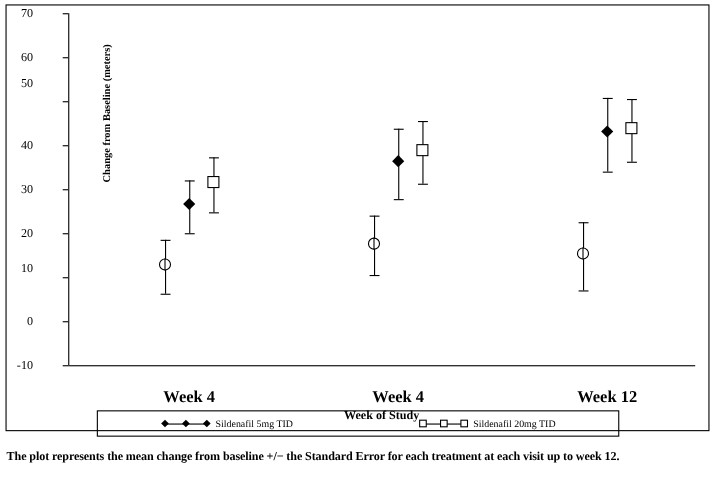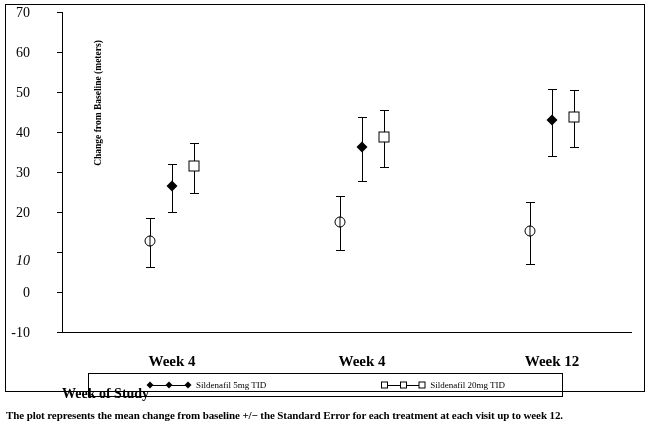--- a/index.html
+++ b/index.html
@@ -55,44 +55,44 @@
   .tick {
     position: absolute;
     width: 5px;
     height: 1px;
     background: #000000;
     left: -5px;
   }
   .tick-label {
     position: absolute;
     right: 602px;
-    font-size: 14px;
+    font-size: 11px;
     line-height: 9px;
     text-align: right;
     white-space: nowrap;
   }
   .ylabel {
     position: absolute;
     left: -44px;
     top: 86px;
     width: 160px;
     font-size: 9.5px;
     font-weight: bold;
     transform: rotate(-90deg);
     transform-origin: center center;
     text-align: center;
     white-space: nowrap;
   }
   .xlabel {
     position: absolute;
     left: 0px;
-    top: 374px;
+    top: 360px;
     width: 570px;
-    text-align: left;
-    font-size: 14px;
+    text-align: center;
+    font-size: 11px;
     font-weight: bold;
   }
   .group-label {
     position: absolute;
     top: 341px;
     font-size: 15px;
     font-weight: bold;
     text-align: center;
     white-space: nowrap;
     transform: translateX(-50%);
@@ -167,29 +167,29 @@
 
     <div class="ylabel">Change from Baseline (meters)</div>
     <div class="xlabel">Week of Study</div>
 
     <div id="yticks">
         <div class="tick" style="top: 320px;"></div>
         <div class="tick-label" style="top: 316px;">-10</div>
         <div class="tick" style="top: 280px;"></div>
         <div class="tick-label" style="top: 276px;">0</div>
         <div class="tick" style="top: 240px;"></div>
-        <div class="tick-label" style="top: 244px; font-style: italic;">10</div>
+        <div class="tick-label" style="top: 228px;">10</div>
         <div class="tick" style="top: 200px;"></div>
         <div class="tick-label" style="top: 196px;">20</div>
         <div class="tick" style="top: 160px;"></div>
         <div class="tick-label" style="top: 156px;">30</div>
         <div class="tick" style="top: 120px;"></div>
         <div class="tick-label" style="top: 116px; text-align: right;">40</div>
         <div class="tick" style="top: 80px;"></div>
-        <div class="tick-label" style="top: 76px;">50</div>
+        <div class="tick-label" style="top: 60px;">50</div>
         <div class="tick" style="top: 40px;"></div>
         <div class="tick-label" style="top: 36px;">60</div>
         <div class="tick" style="top: 0px;"></div>
         <div class="tick-label" style="top: -4px;">70</div>
       </div>
     <div id="glabels">
         <div class="group-label" style="left: 110px;">Week 4</div>
         <div class="group-label" style="left: 300px;">Week 4</div>
         <div class="group-label" style="left: 490px;">Week 12</div>
       </div>

